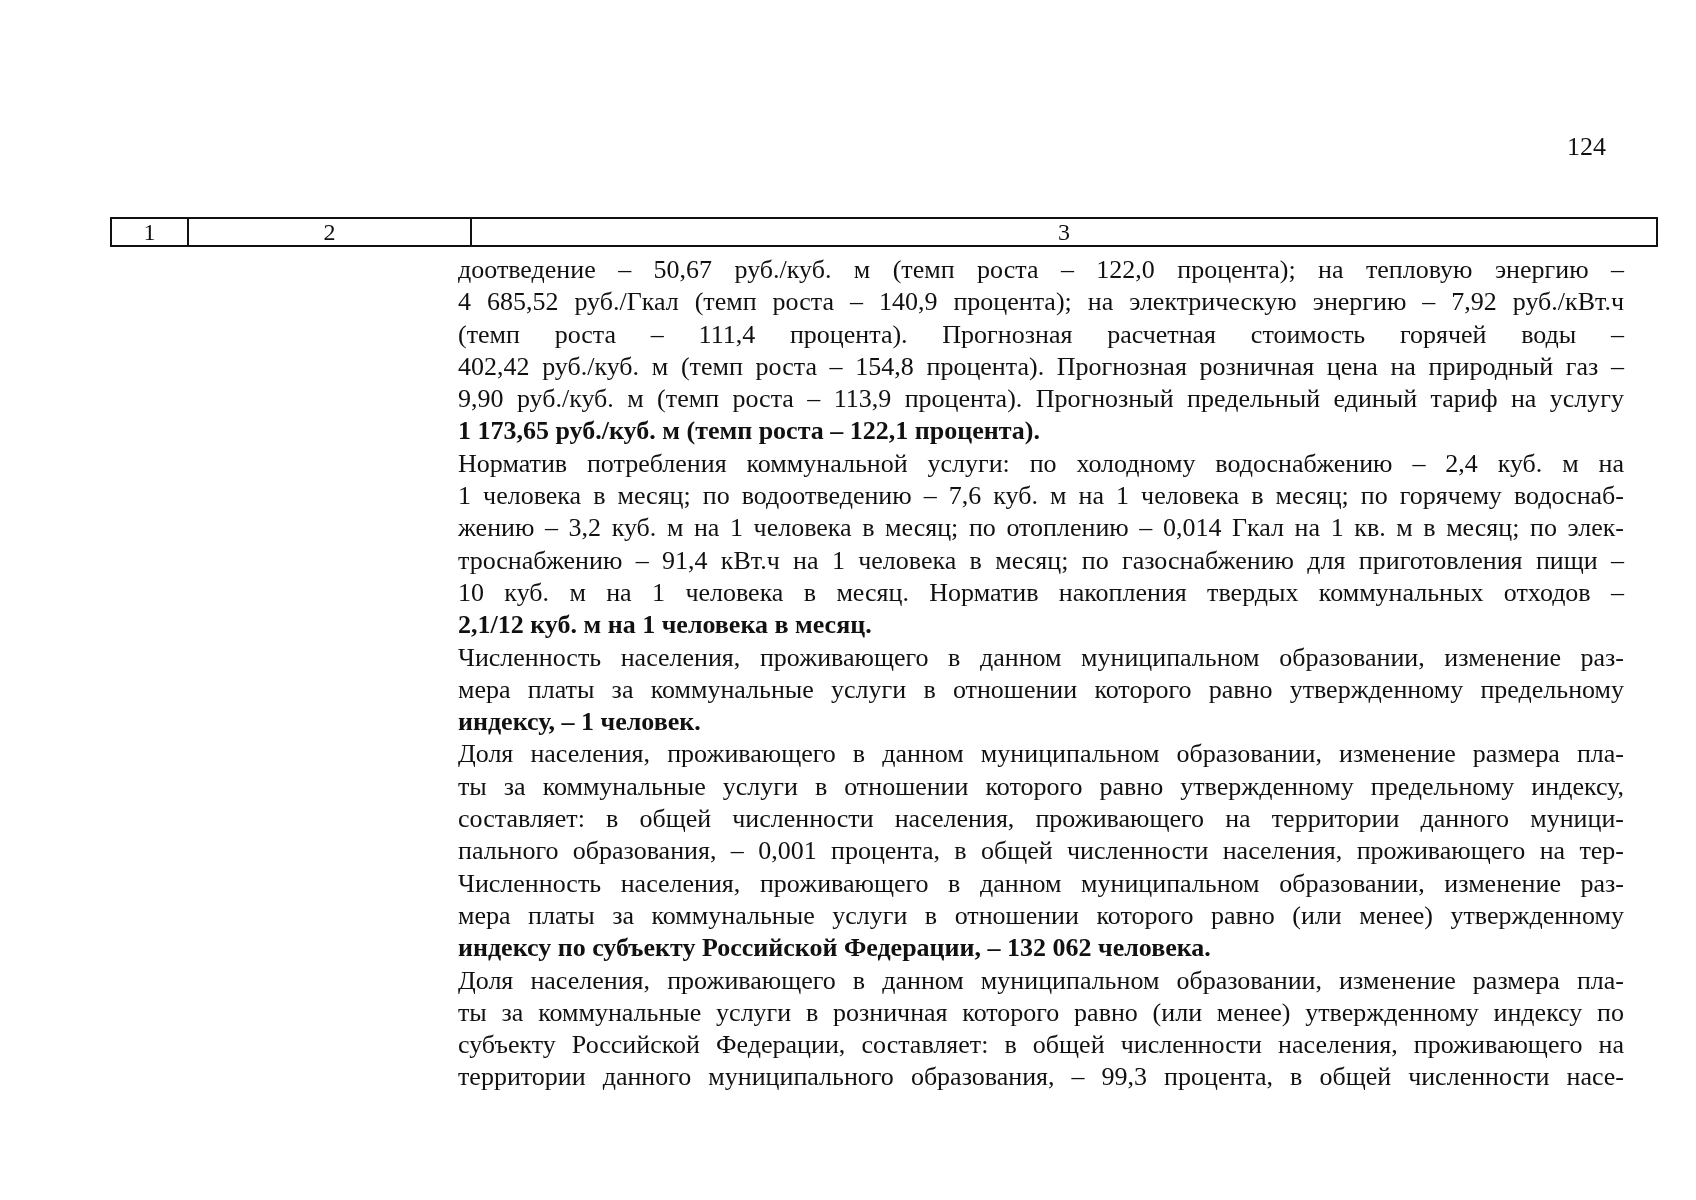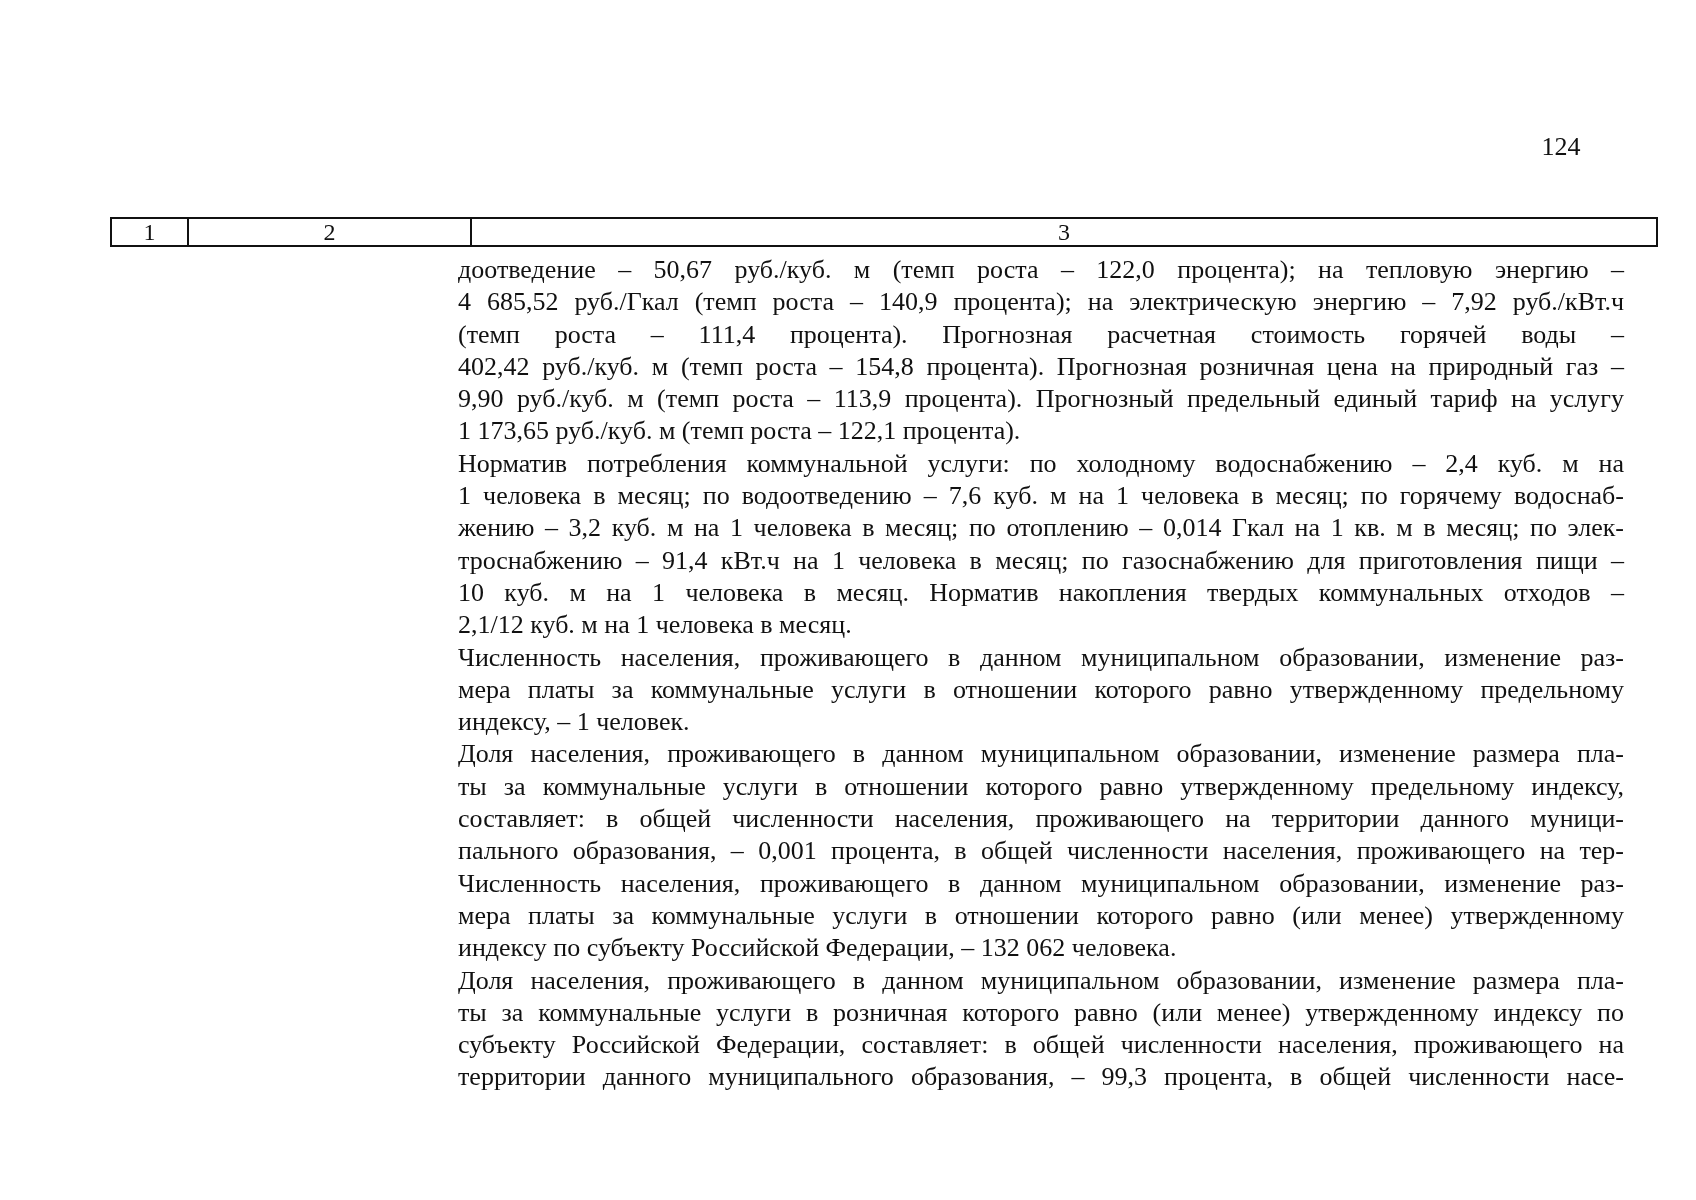--- a/index.html
+++ b/index.html
@@ -11,23 +11,23 @@
       width: 1696px;
       height: 1200px;
       position: relative;
       overflow: hidden;
       font-family: "Liberation Serif", "DejaVu Serif", serif;
       color: #111111;
     }
     .page-number {
       position: absolute;
       top: 132px;
-      left: 1532px;
+      left: 1567px;
       width: 58px;
-      text-align: center;
+      text-align: left;
       font-size: 26px;
       line-height: 30px;
     }
     .table-header {
       position: absolute;
       top: 217px;
       left: 110px;
       width: 1548px;
       height: 30px;
       border: 2px solid #111111;
@@ -57,20 +57,21 @@
     }
     .line {
       display: block;
       text-align: justify;
       text-align-last: justify;
       white-space: nowrap;
       height: 32.3px;
     }
     .line.last {
       text-align-last: left;
+      font-weight: bold;
     }
   </style>
 </head>
 <body>
 
 <div class="page-number">124</div>
 
 <div class="table-header">
   <div class="cell c1">1</div>
   <div class="cell c2">2</div>

